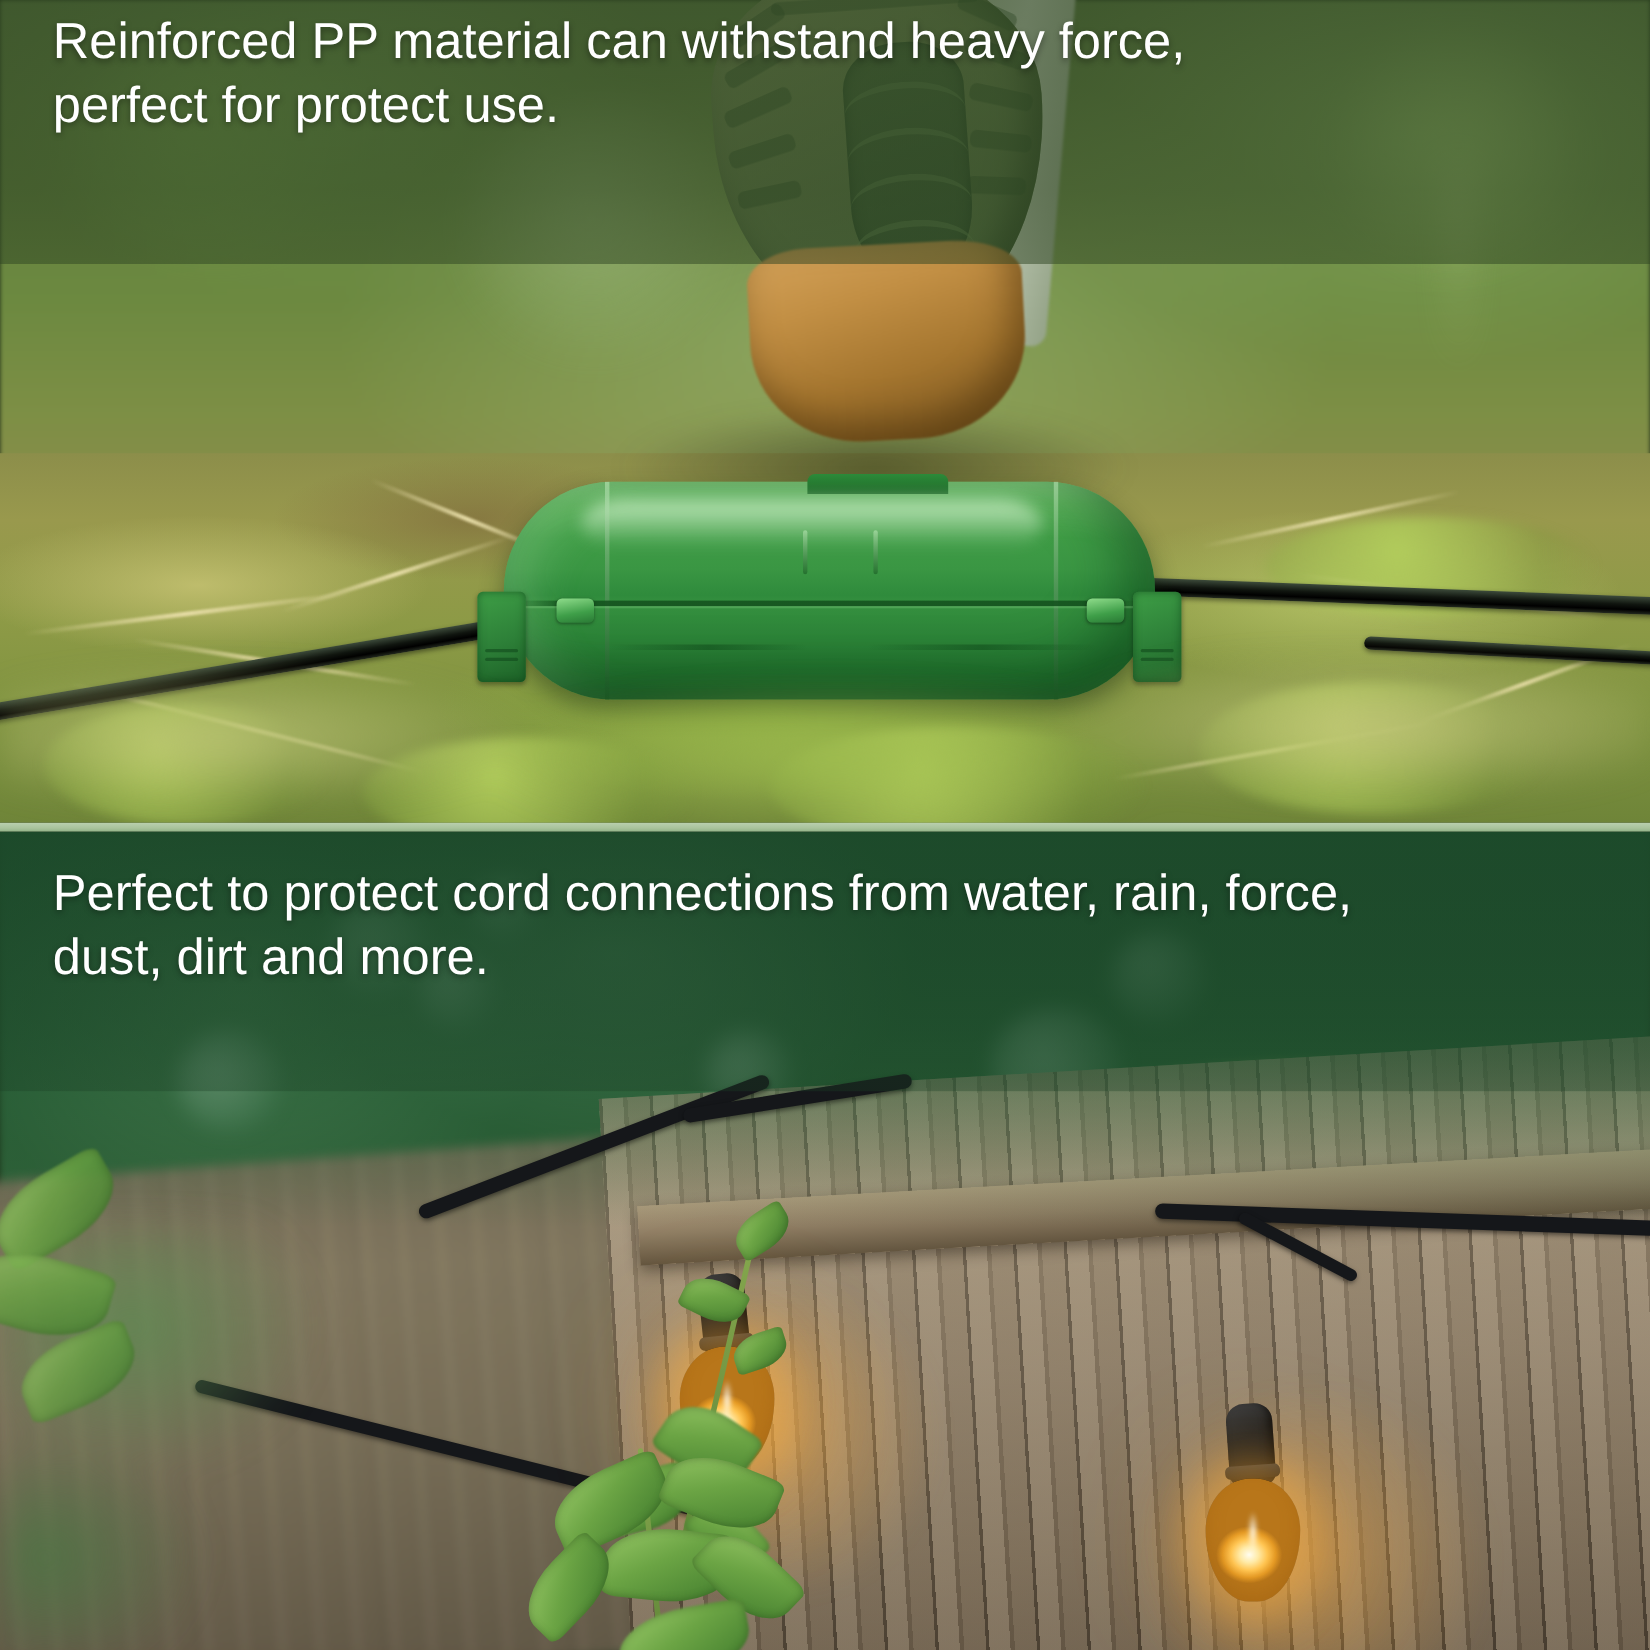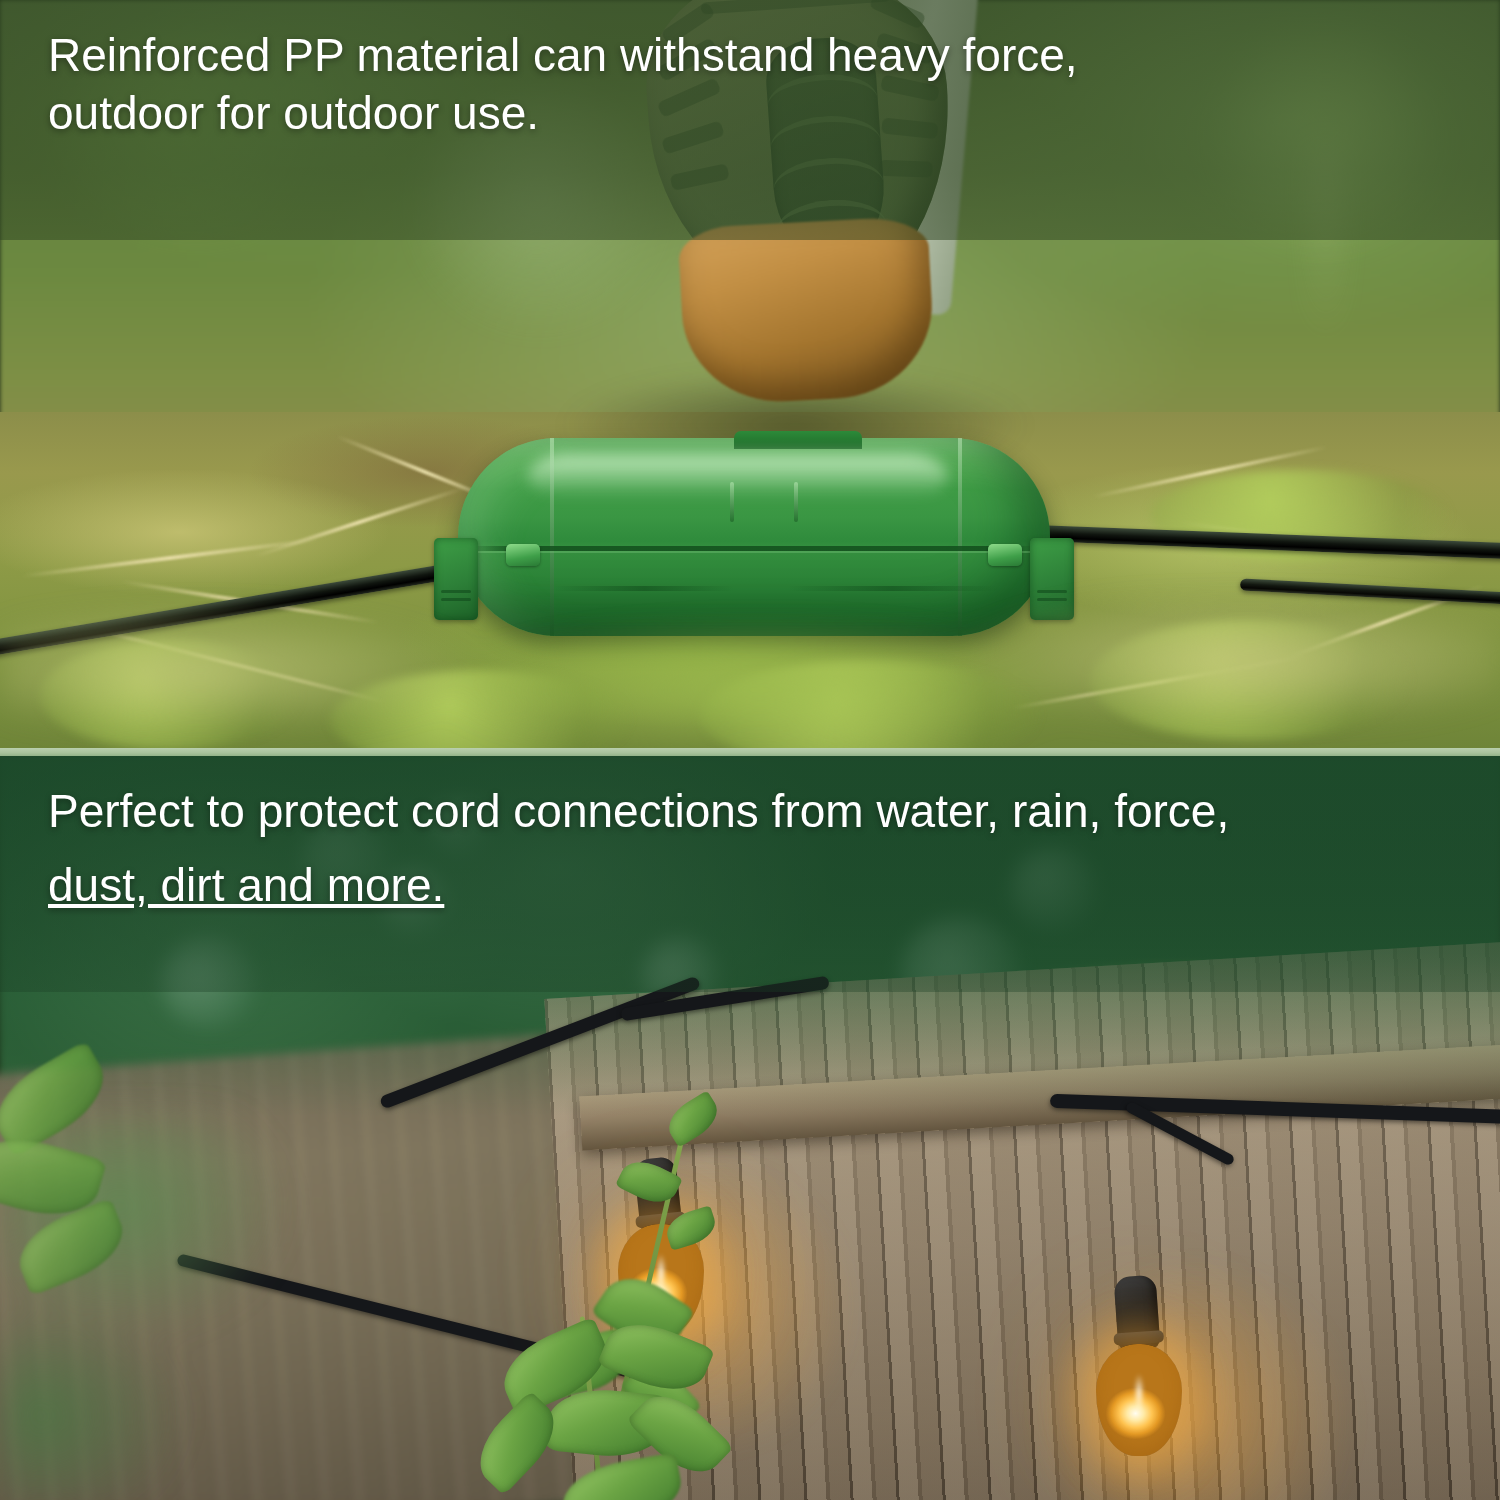--- a/index.html
+++ b/index.html
@@ -327,21 +327,21 @@
     color:#ffffff;
     font-family:"Liberation Sans", sans-serif;
     font-weight:400;
     font-size:46px;
     line-height:58px;
     padding-left:48px;
     padding-right:40px;
     text-shadow: 0 2px 6px rgba(0,0,0,.40);
   }
   .t1 { top:8px; }
-  .t1 .subcopy { margin-top:18px; }
+  .t1 .subcopy { }
   .t2 { top:8px; }
   .t2 .subcopy { margin-top:18px; }
 </style>
 </head>
 <body>
 
 <div class="page">
 
   <section class="panel panel-1">
     <div class="scene">
@@ -424,21 +424,21 @@
         <div class="latch-tab" style="left:530px; top:106px;"></div>
       </div>
 
       <div class="p1-fg-blur"></div>
     </div>
 
     <div class="overlay ov-1"></div>
 
     <div class="txt t1">
       <p class="subcopy">Reinforced PP material can withstand heavy force,</p>
-      <p class="subcopy" style="margin-top:0;">outdoor for outdoor use.</p>
+      <p class="subcopy" style="margin-top:0;">perfect for protect use.</p>
     </div>
   </section>
 
   <div class="divider"></div>
 
   <section class="panel panel-2">
     <div class="scene">
 
       <div class="p2-bg"></div>
 
@@ -502,17 +502,17 @@
         <div class="leaf soft" style="left:46px;  top:160px; width:110px; height:62px; transform:rotate(-22deg); opacity:.75;"></div>
       </div>
 
       <div class="p2-fg-blur"></div>
     </div>
 
     <div class="overlay ov-2"></div>
 
     <div class="txt t2">
       <p class="subcopy">Perfect to protect cord connections from water, rain, force,</p>
-      <p class="subcopy" style="margin-top:16px;text-decoration:underline;">dust, dirt and more.</p>
+      <p class="subcopy" style="margin-top:0;">dust, dirt and more.</p>
     </div>
   </section>
 
 </div>
 
 </body></html>

